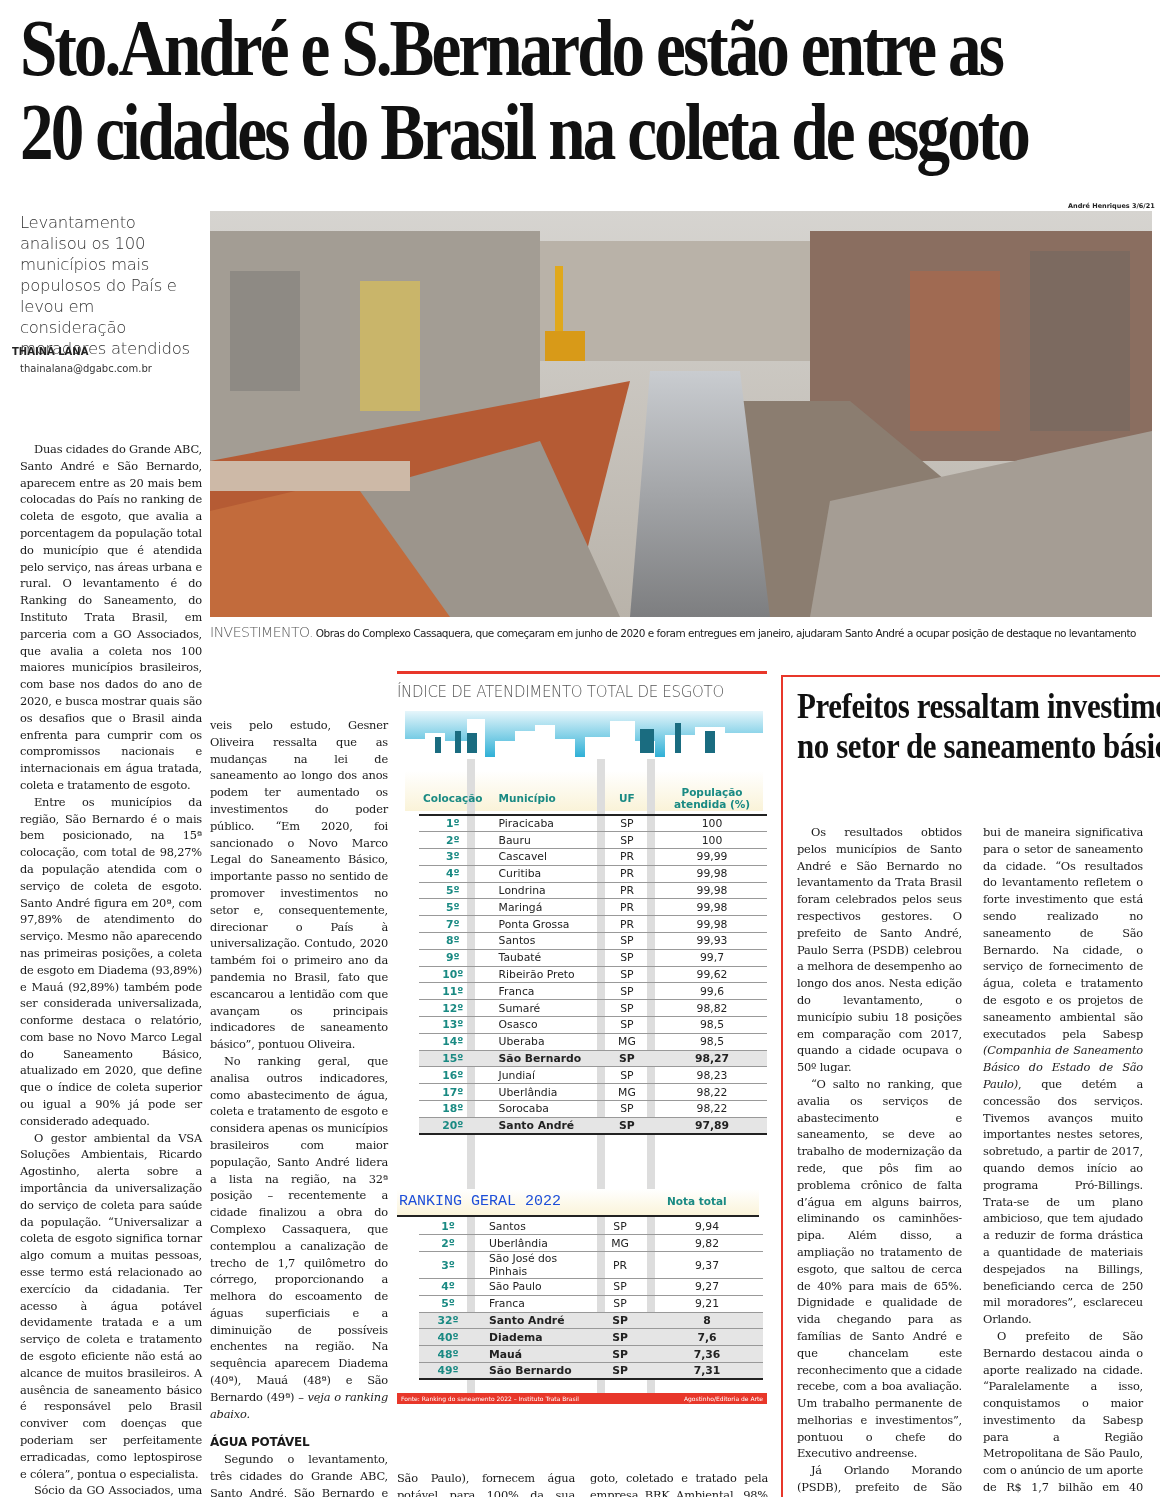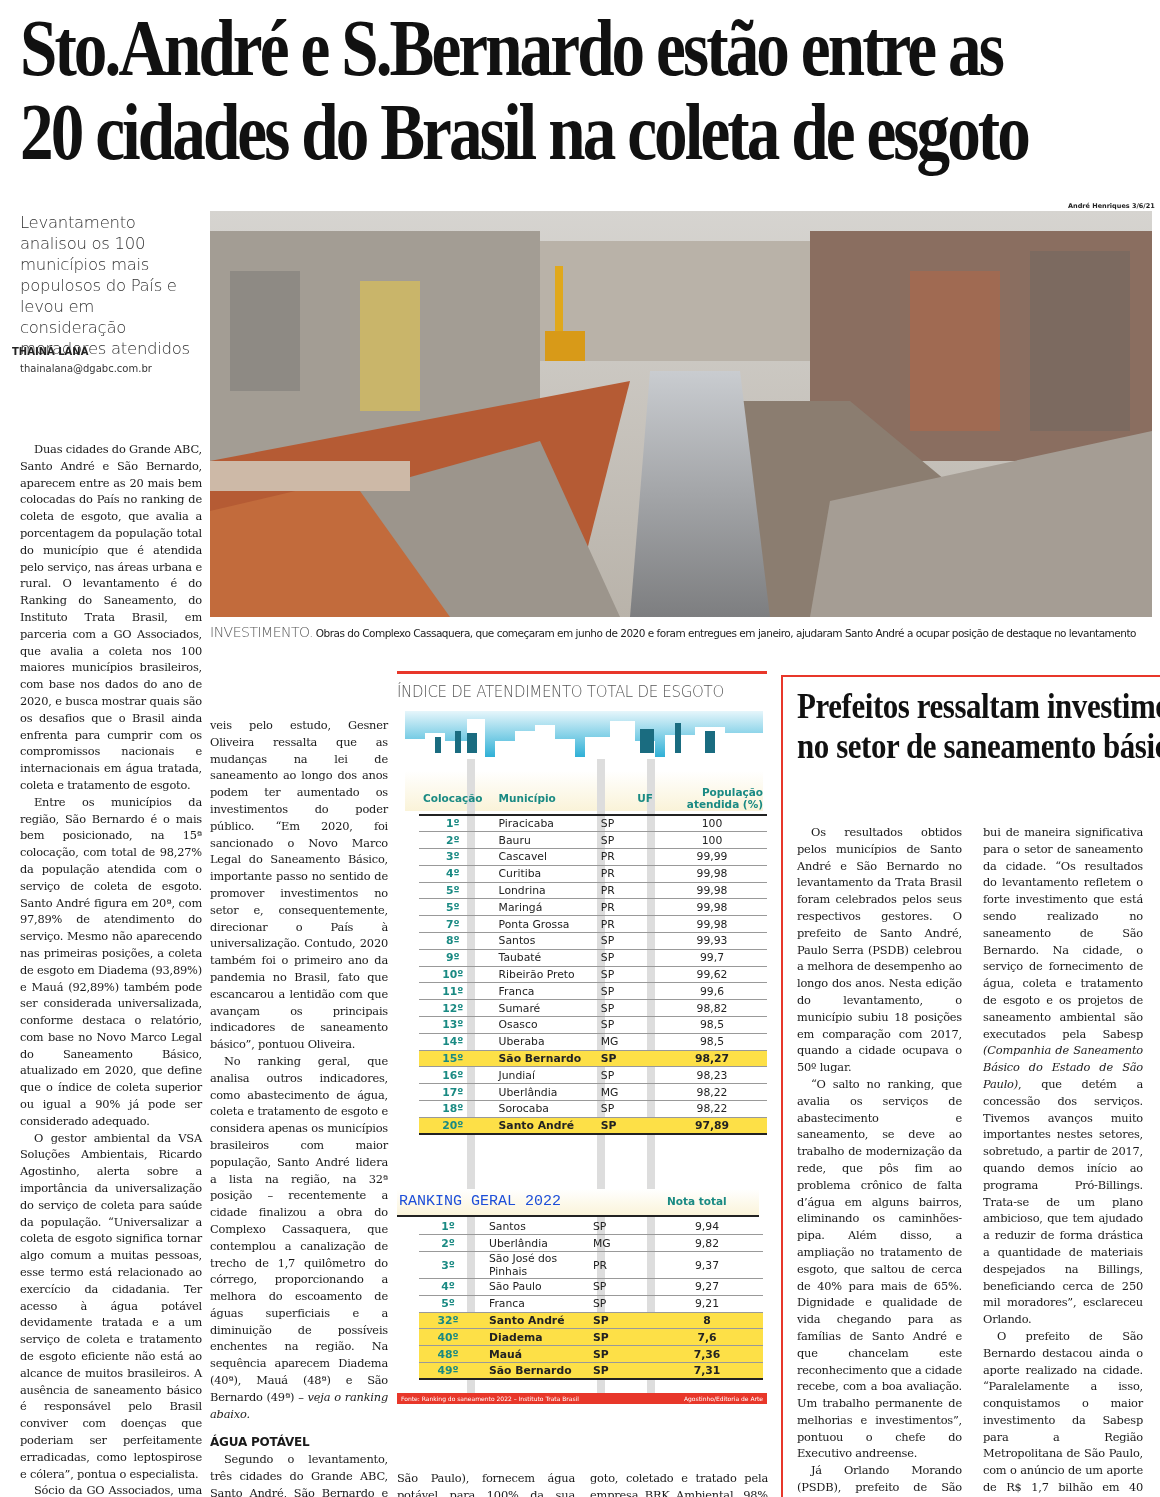--- a/index.html
+++ b/index.html
@@ -46,28 +46,28 @@
   .info .title { position: absolute; left: 0; top: 12px; font-family: "DejaVu Sans", sans-serif; font-weight: 300; font-size: 15px; color: #555; letter-spacing: -0.3px; }
   .skyline { position: absolute; left: 8px; top: 40px; width: 358px; height: 46px; }
   .tbl-bg { position: absolute; left: 8px; top: 100px; width: 358px; height: 40px; background: linear-gradient(180deg, #fff 0%, #faf3d8 100%); }
   .pipe { position: absolute; background: #ddd; }
 
   table.rank { position: absolute; left: 22px; border-collapse: collapse; font-family: "DejaVu Sans", sans-serif; font-size: 10.8px; color: #222; }
   table.rank td, table.rank th { height: 16.8px; padding: 0 4px; border-bottom: 1px solid #999; }
   table.rank th { color: #1a8a83; font-weight: bold; font-size: 10.5px; border-bottom: 2px solid #222; }
   table.rank td.pos { color: #1a8a83; font-weight: bold; text-align: center; width: 58px; }
   table.rank td.name { width: 112px; padding-left: 12px; }
-  table.rank td.uf { width: 62px; }
+  table.rank td.uf { width: 62px; text-align: center; }
   table.rank td.val { width: 112px; text-align: center; }
-  table.rank tr.hl td { background: #fde047; font-weight: bold; }
+  table.rank tr.hl td { background: #e5e5e5; font-weight: bold; }
   table.rank tr.hl td.pos { color: #1a8a83; }
   #t1 { top: 110px; }
   #t1 th.h-pos { width: 58px; text-align: center; }
   #t1 th.h-name { text-align: left; padding-left: 12px; }
-  #t1 th { height: 34px; text-align: right; }
+  #t1 th { height: 34px; }
   #t1 tr:last-child td { border-bottom: 2px solid #222; }
 
   .rk-head { position: absolute; left: 0; top: 518px; width: 362px; height: 28px; background: linear-gradient(180deg, #fff 0%, #fbf4da 100%); border-bottom: 2px solid #222; }
   .rk-title { position: absolute; left: 2px; top: 522px; font-family: Liberation Mono, monospace; font-weight: 300; font-size: 15px; color: #1d4ed8; }
   .rk-nota { position: absolute; left: 270px; top: 524px; font-family: "DejaVu Sans", sans-serif; font-weight: bold; font-size: 10.5px; color: #1a8a83; }
   #t2 { top: 547px; }
   #t2 tr:last-child td { border-bottom: 2px solid #222; }
 
   .source { position: absolute; left: 0; top: 722px; width: 370px; height: 11px; background: #e8372a; color: #fff; font-family: "DejaVu Sans", sans-serif; font-size: 6px; line-height: 11px; padding: 0 4px; display: flex; justify-content: space-between; }
 

